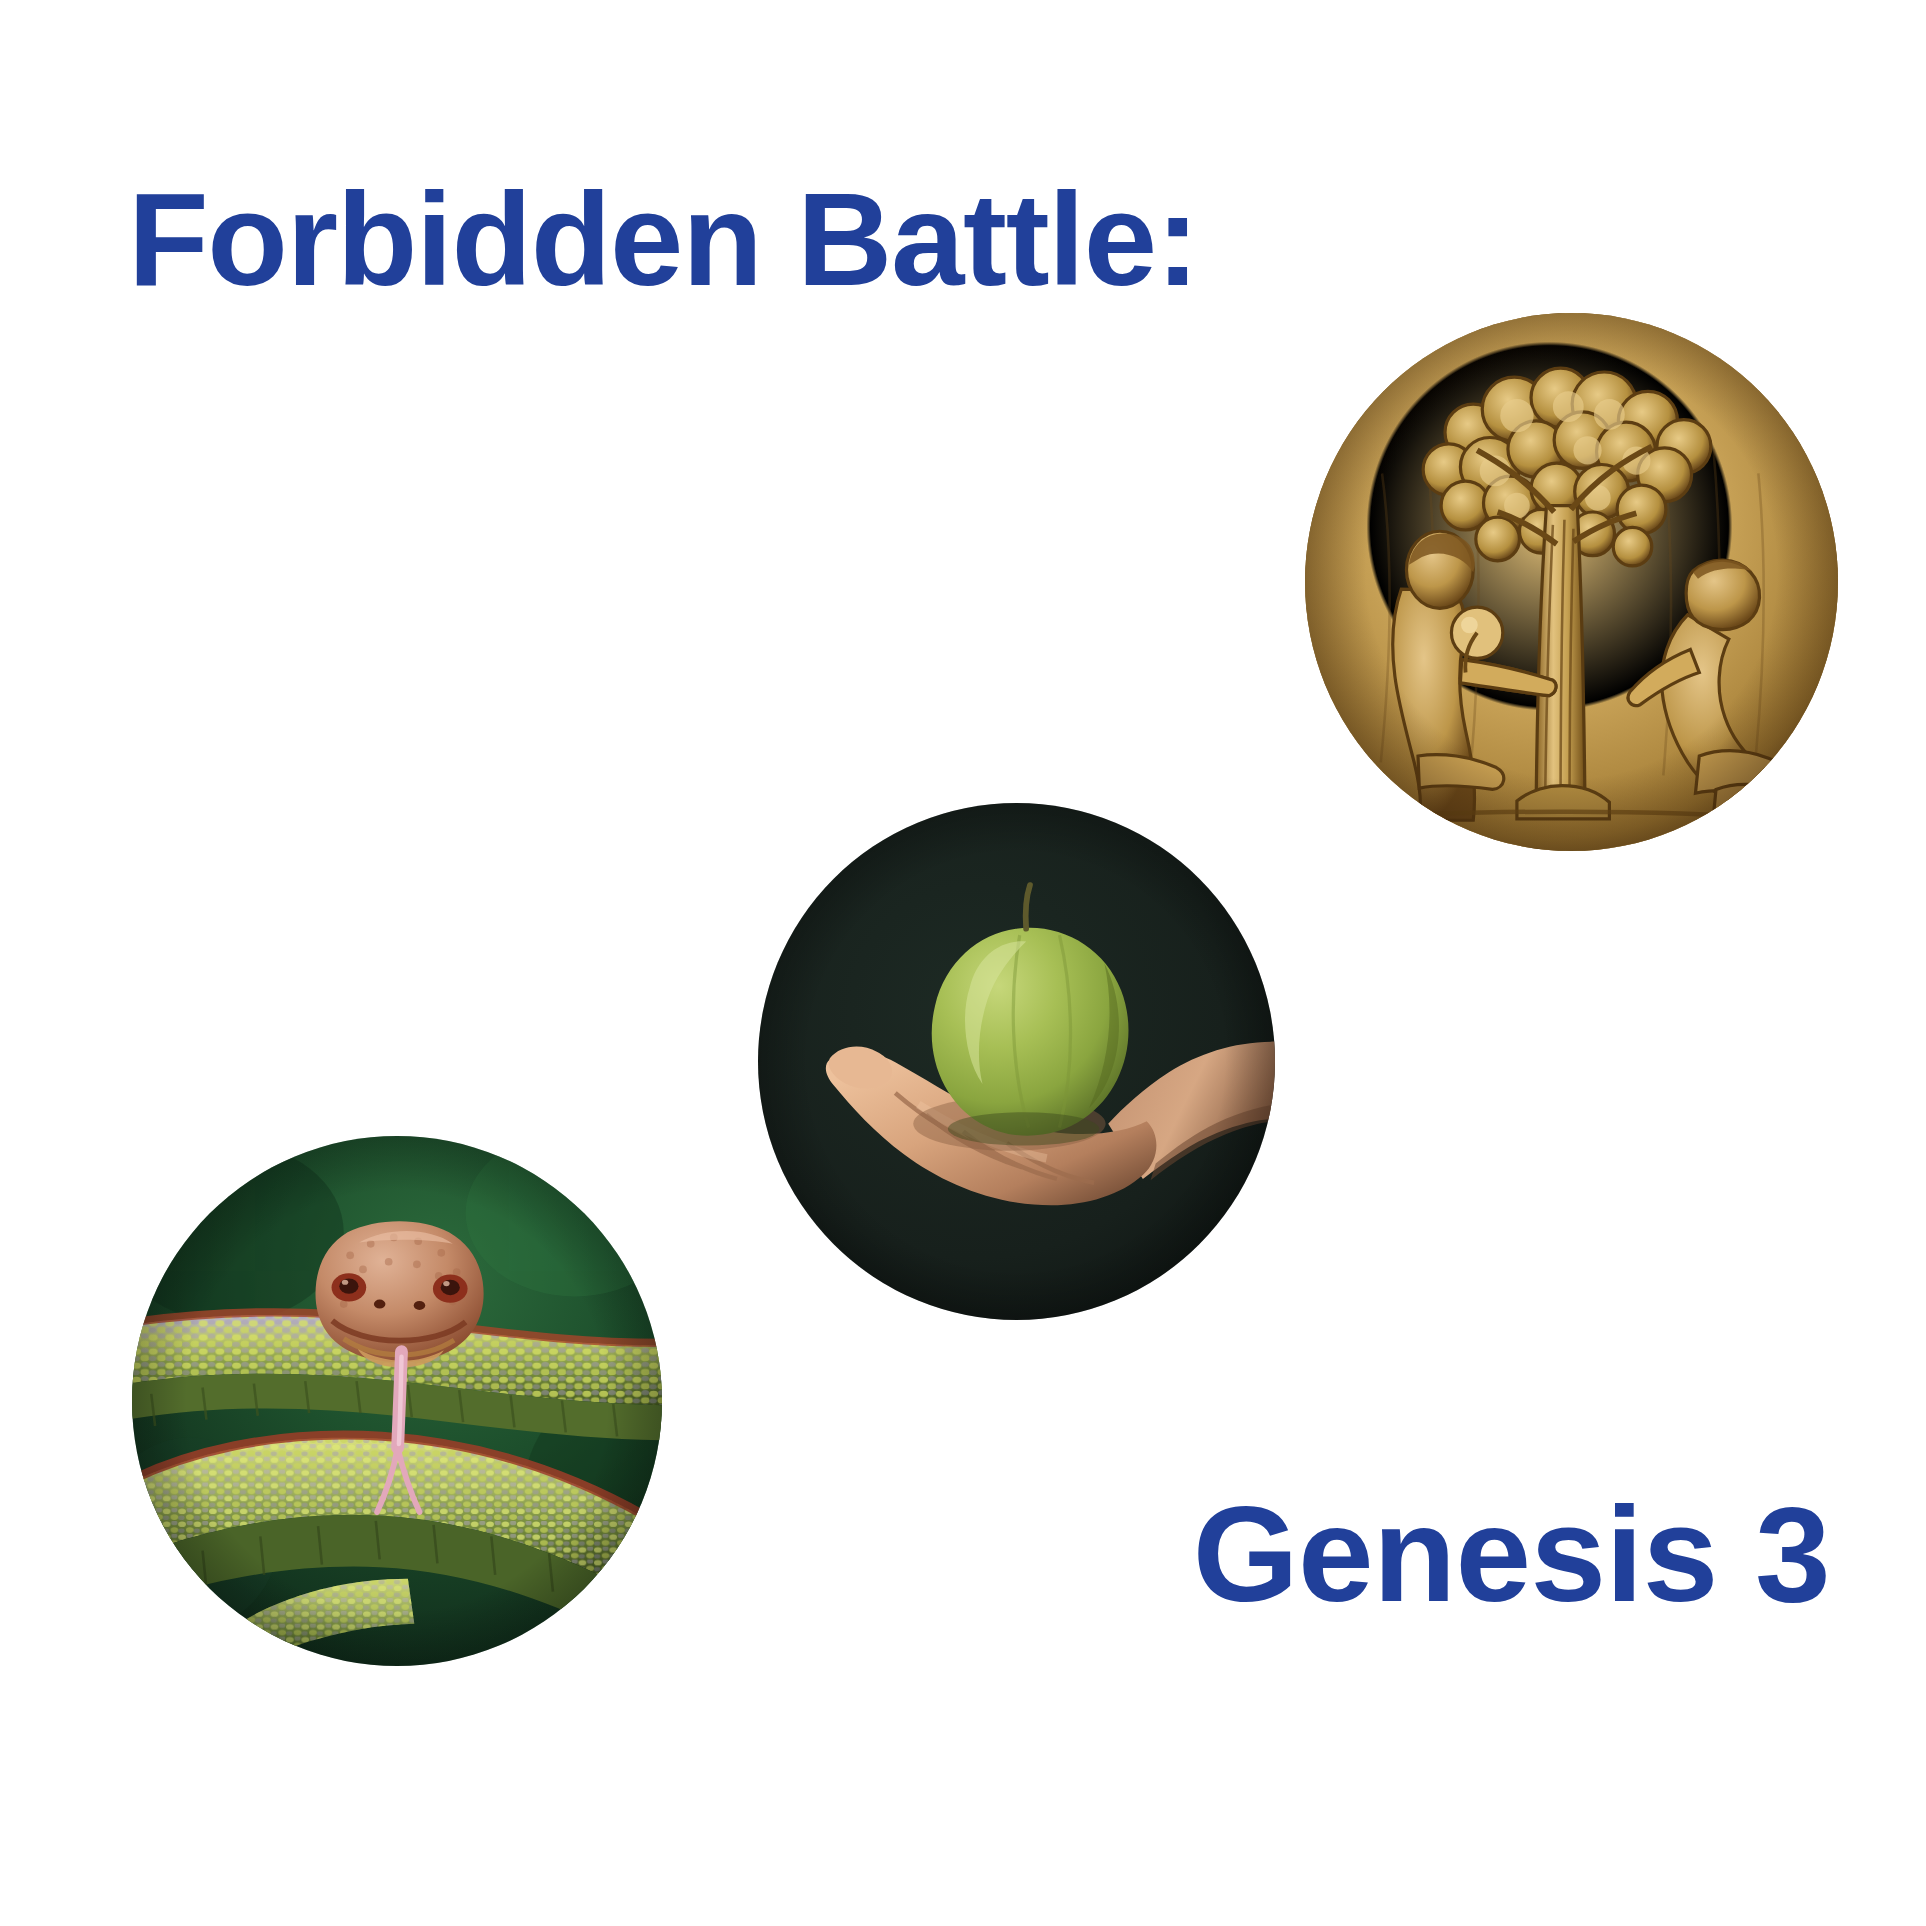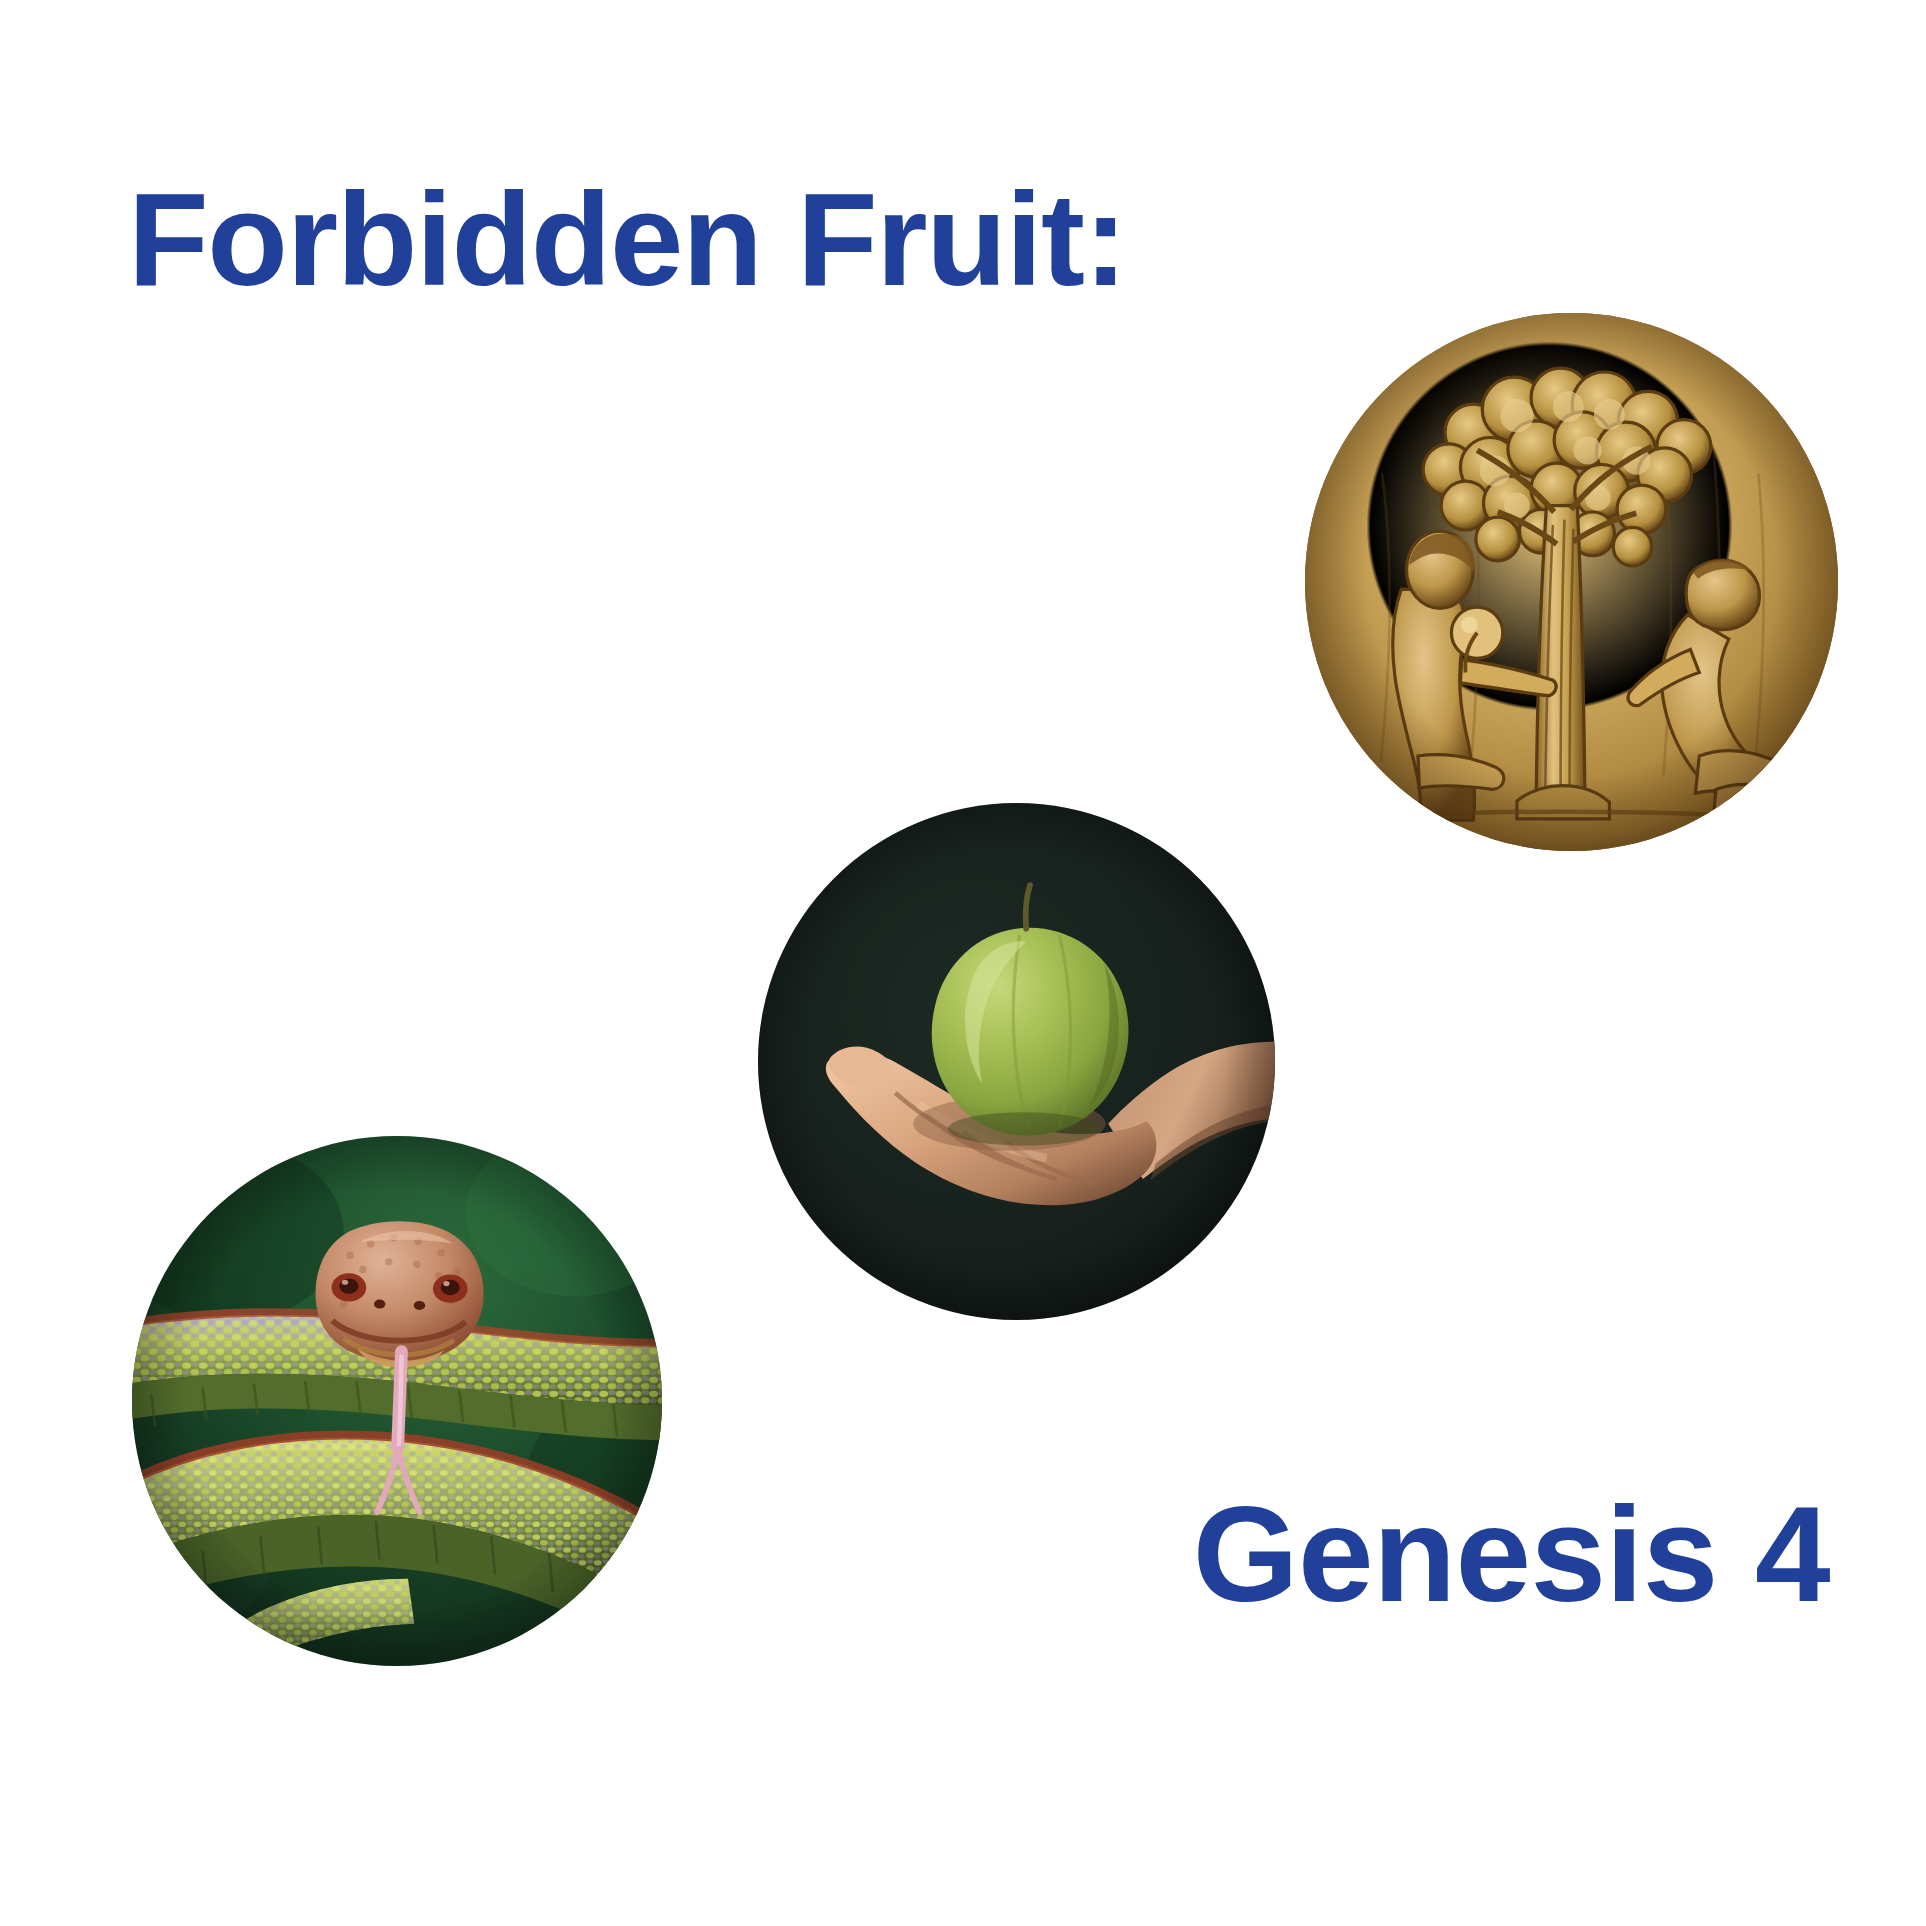--- a/index.html
+++ b/index.html
@@ -64,24 +64,24 @@
   #photo-adam-eve-relief { left: 1305px; top: 313px;  width: 533px; height: 538px; }
   #photo-hand-apple      { left: 758px; top: 803px; width: 517px; height: 517px; }
   #photo-viper-snake     { left: 132px;  top: 1136px; width: 530px; height: 530px; }
 </style>
 </head>
 <body>
 
 <div id="slide">
 
   <div class="title-block">
-    <div class="title-line">Forbidden Fruit:</div>
+    <div class="title-line">Forbidden Battle:</div>
   </div>
 
-  <div class="reference">Genesis 4</div>
+  <div class="reference">Genesis 3</div>
 
   <div class="photo" id="photo-adam-eve-relief">
     <svg viewBox="0 0 830 838" preserveAspectRatio="xMidYMid slice">
       <defs>
         <radialGradient id="goldBg" cx="46%" cy="40%" r="72%">
           <stop offset="0%" stop-color="#e3c179"></stop>
           <stop offset="45%" stop-color="#cfa css"></stop>
           <stop offset="45%" stop-color="#cfa css"></stop>
           <stop offset="46%" stop-color="#c6a055"></stop>
           <stop offset="78%" stop-color="#a07a33"></stop>

